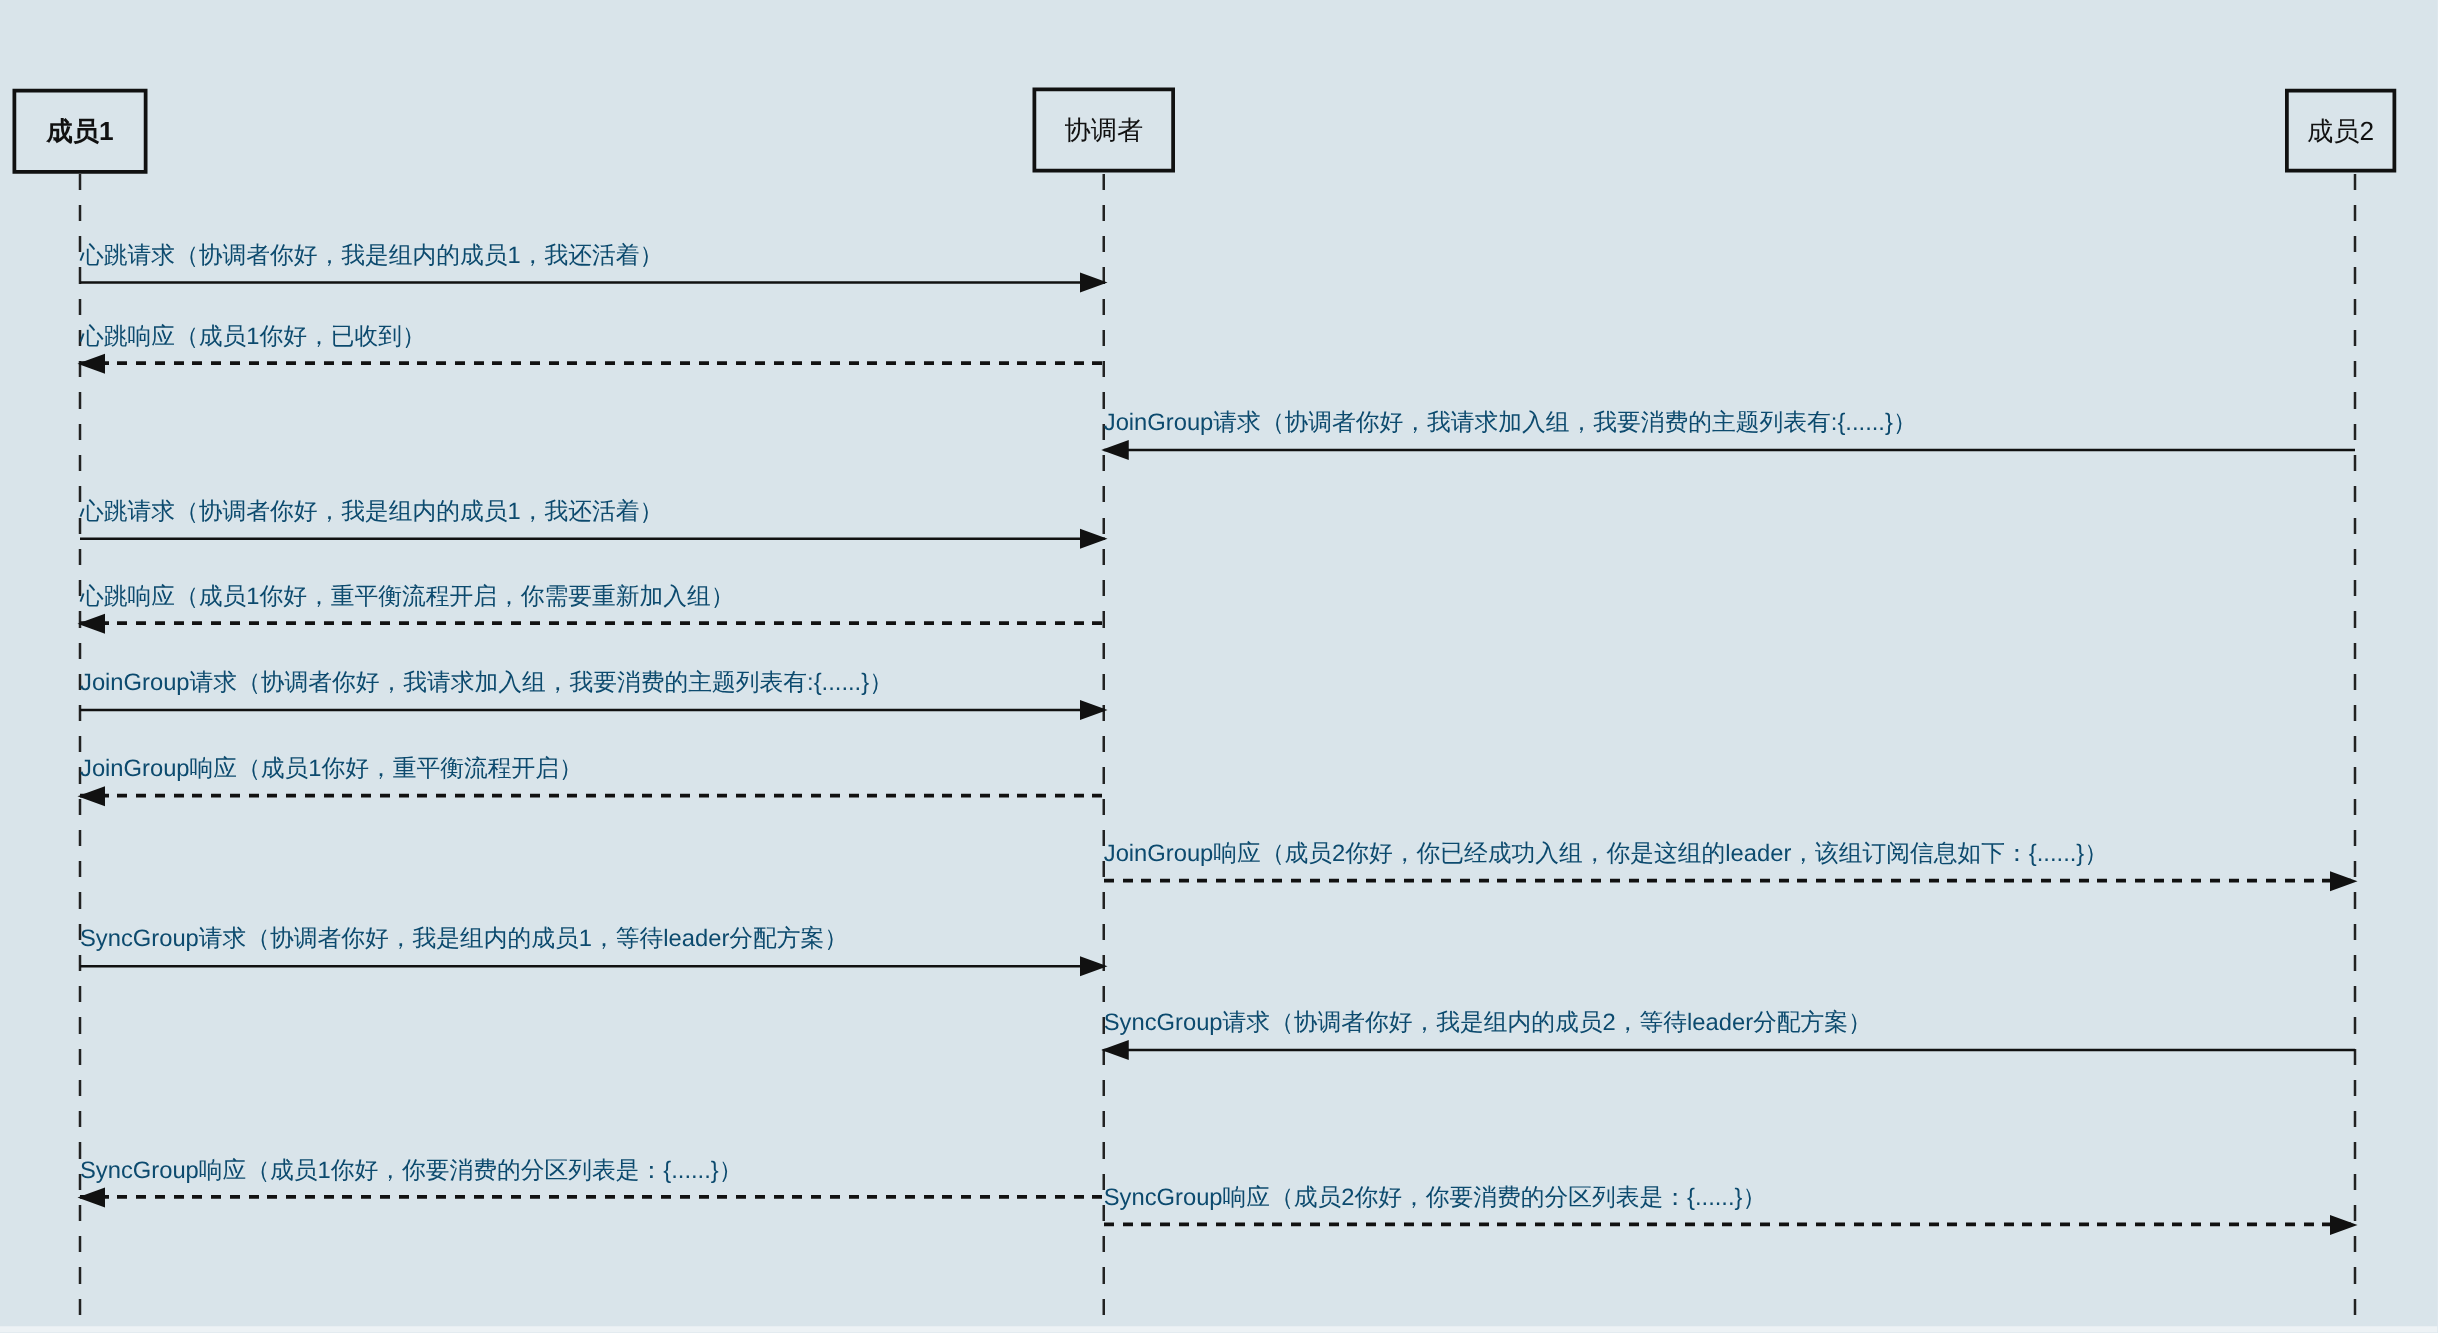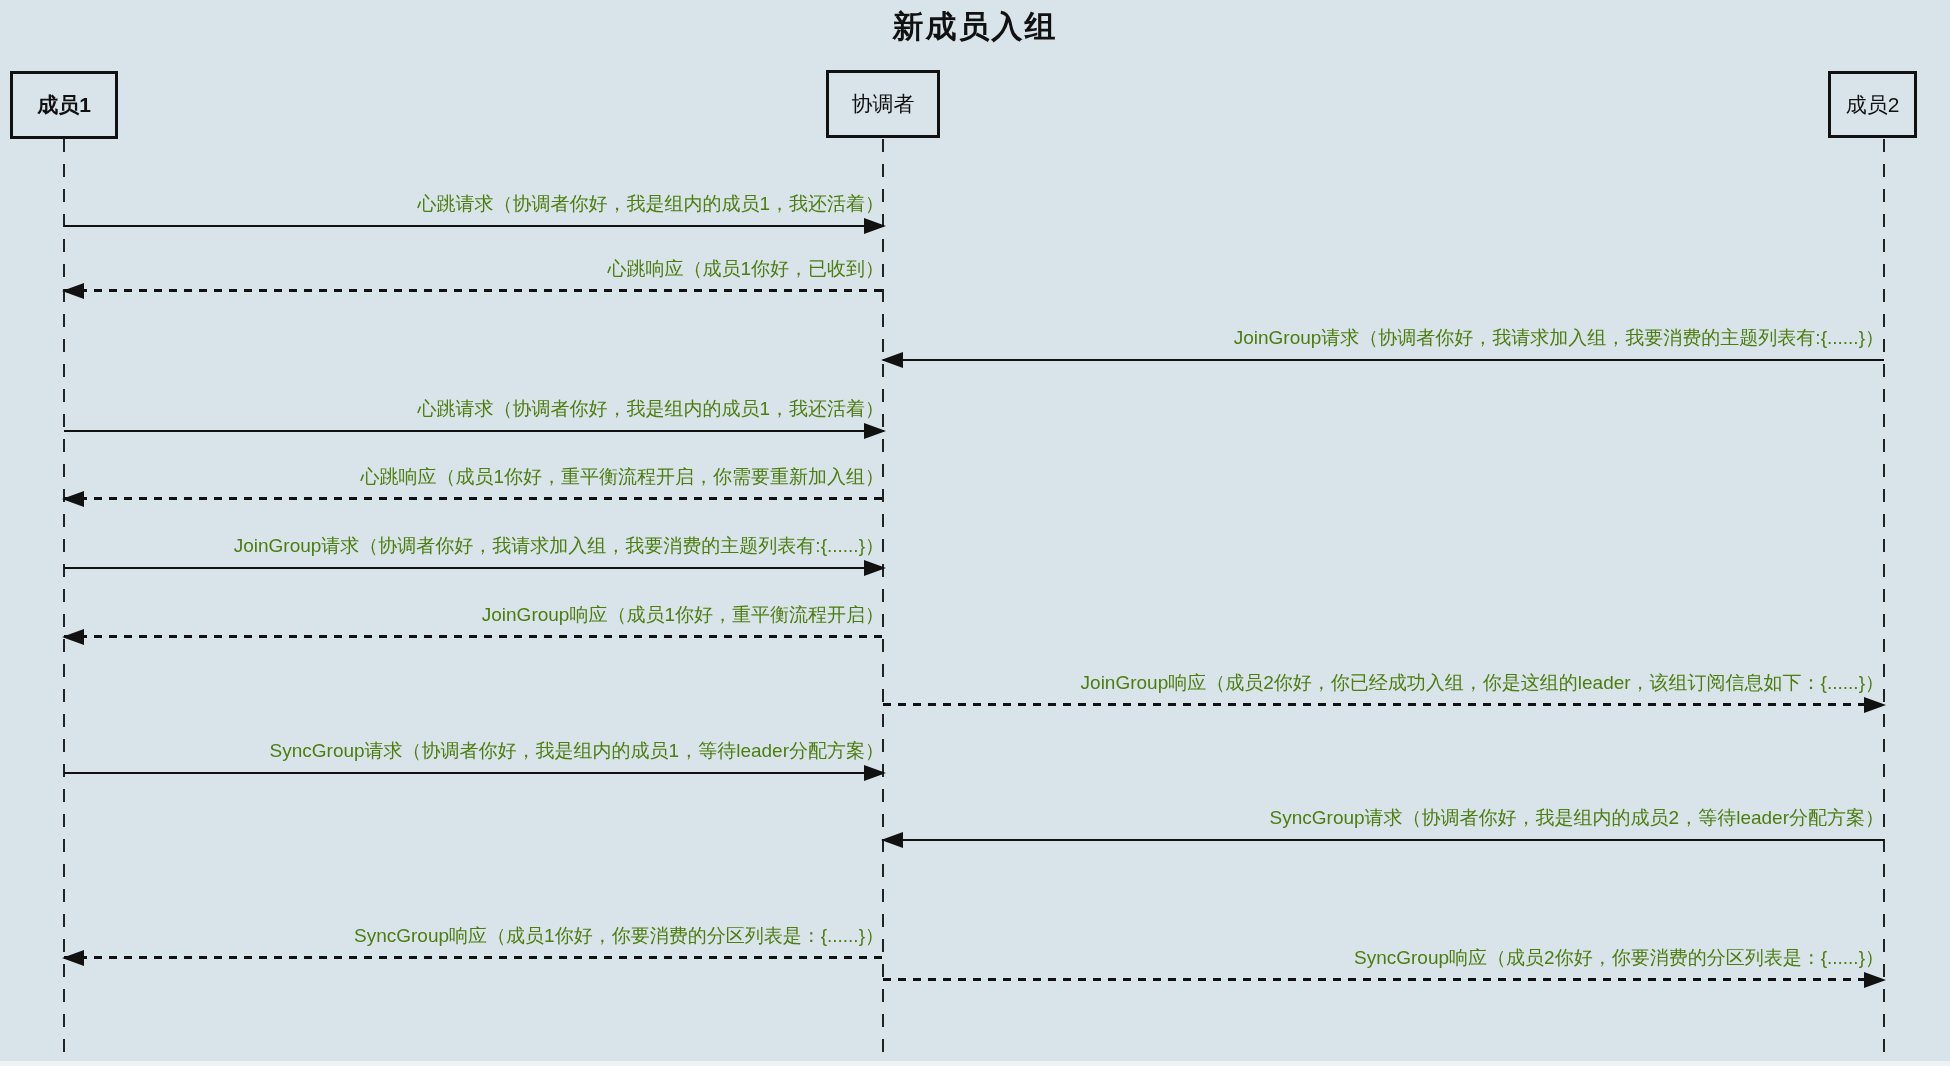--- a/index.html
+++ b/index.html
@@ -16,22 +16,22 @@
     position:absolute;box-sizing:border-box;border:3px solid #111;
     display:flex;align-items:center;justify-content:center;
     font-size:21px;background:#d9e4ea;z-index:2;
   }
   .lifeline{
     position:absolute;width:2px;top:139px;height:922px;
     background:repeating-linear-gradient(to bottom,#222 0 13px,transparent 13px 25px);
   }
   .msg{position:absolute;height:40px;}
   .msg .label{
-    position:absolute;left:0;right:0;bottom:10px;text-align:right;
-    font-size:19px;white-space:nowrap;color:#4d7c0f;
+    position:absolute;left:0;right:0;bottom:10px;text-align:left;
+    font-size:19px;white-space:nowrap;color:#0c4a6e;
   }
   .msg .line{position:absolute;left:0;right:0;bottom:0;}
   .msg.solid .line{height:2px;background:#111;}
   .msg.dashed .line{
     height:3px;
     background:repeating-linear-gradient(to right,#111 0 8px,transparent 8px 15px);
   }
   .msg .head{
     position:absolute;bottom:-7px;width:0;height:0;
     border-top:8px solid transparent;border-bottom:8px solid transparent;
@@ -40,21 +40,20 @@
   .msg.to-left .head{left:-2px;border-right:22px solid #111;}
   
   .span-left{left:64px;width:820px;}
   .span-right{left:883px;width:1001px;}
 </style>
 </head>
 <body>
 
 <div class="canvas">
 
-  <div class="title">新成员入组</div>
 
   <div class="actor" style="left:10px;top:71px;width:108px;height:68px;font-weight:bold;">
     <span>成员1</span>
   </div>
   <div class="actor" style="left:826px;top:70px;width:114px;height:68px;">
     <span>协调者</span>
   </div>
   <div class="actor" style="left:1828px;top:71px;width:89px;height:67px;">
     <span>成员2</span>
   </div>

